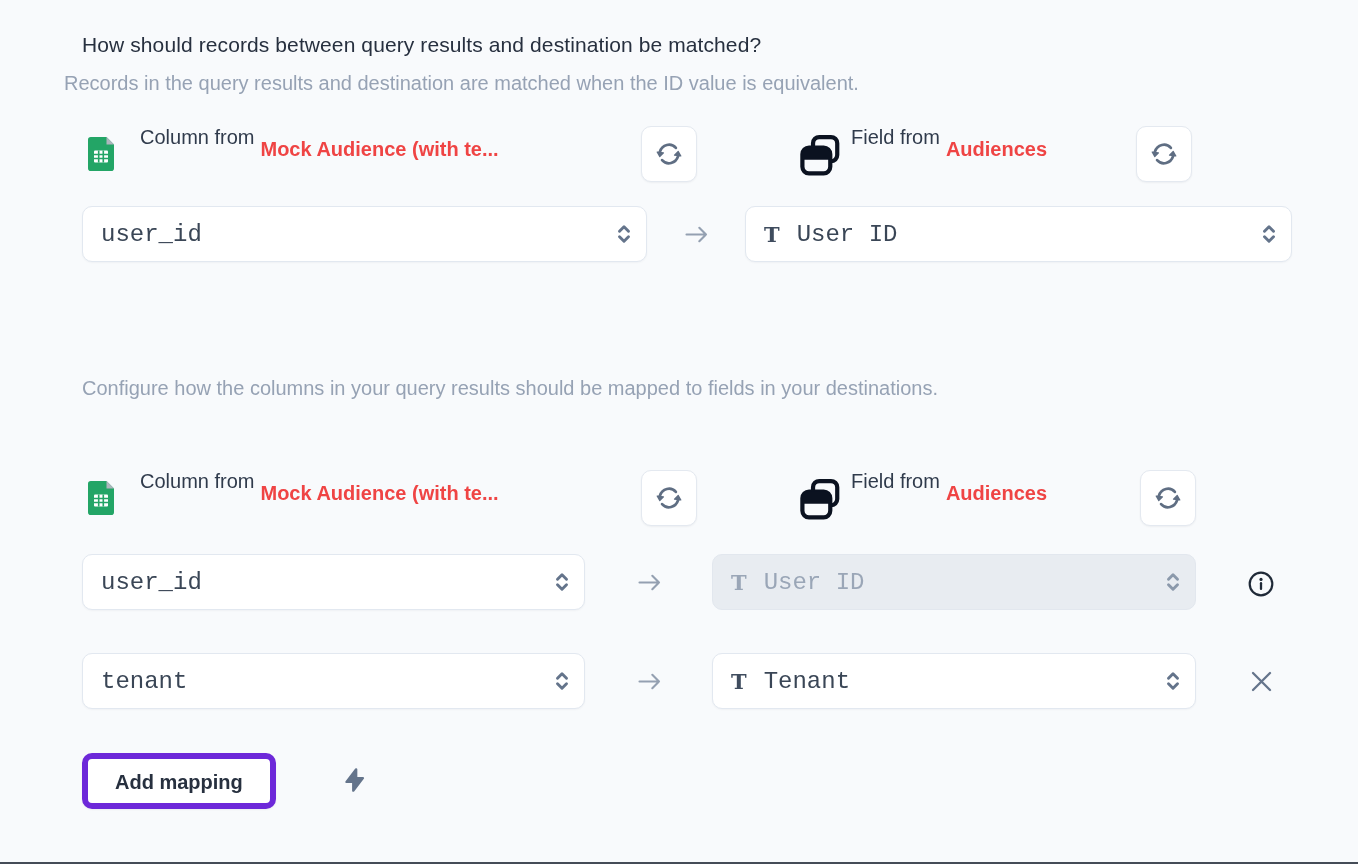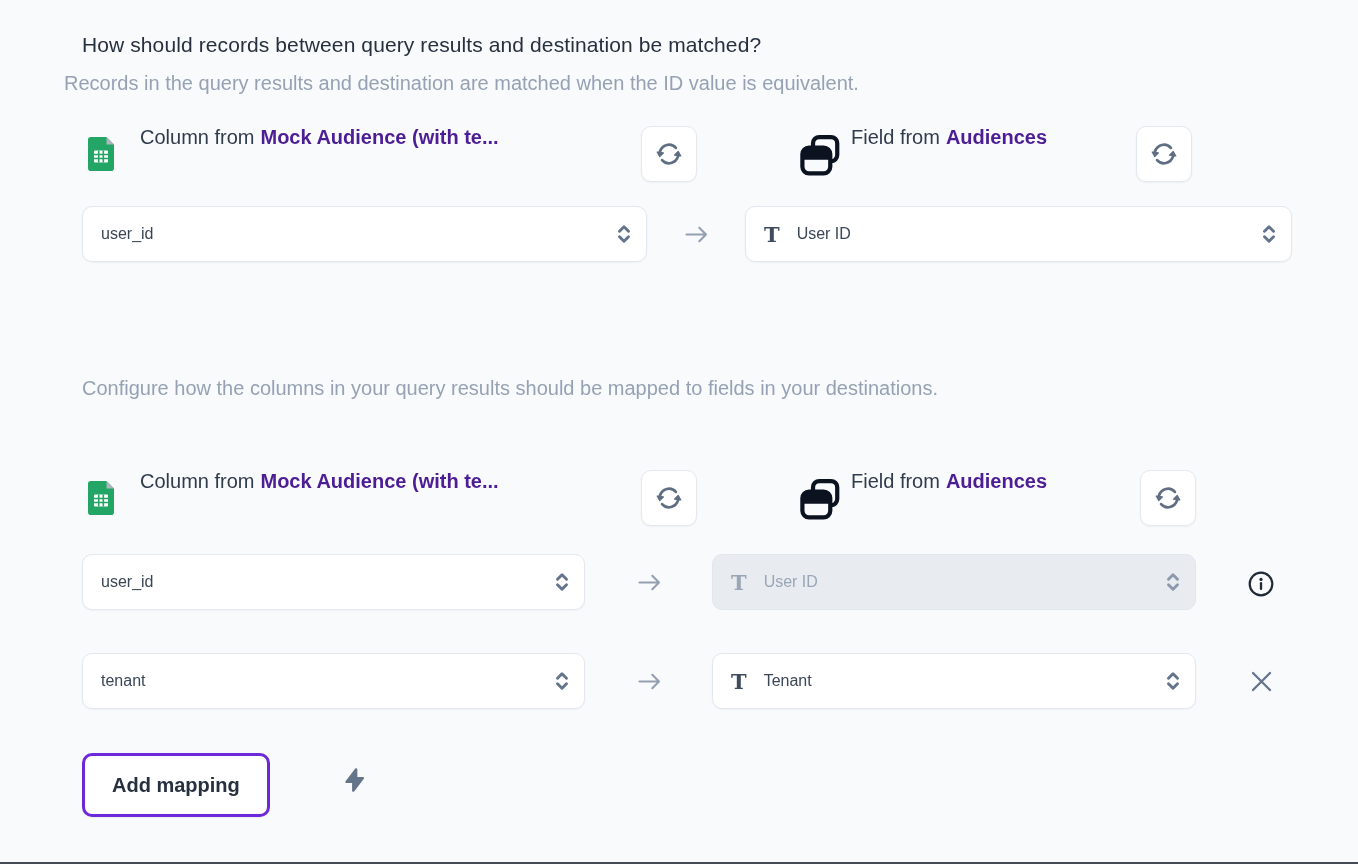--- a/index.html
+++ b/index.html
@@ -15,50 +15,50 @@
     margin:0; font-size:21px; font-weight:400; color:#27303F; letter-spacing:.1px;
   }
   .sec-subtitle {
     margin:0; font-size:20px; color:#96A2B4; line-height:40px;
   }
 
   .hdr-label {
     height:56px; display:flex; gap:6px;
     font-size:20px; color:#303B4C; white-space:nowrap;
   }
-  .hdr-label strong { font-weight:700; color:#4c1d95; }
+  .hdr-label strong { font-weight:700; color:#ef4444;margin-top:12px; }
 
   .refresh-btn {
     width:56px; height:56px; background:#FFFFFF;
     border:1px solid #E4E9F0; border-radius:10px;
     display:flex; align-items:center; justify-content:center;
     box-shadow:0 1px 2px rgba(16,24,40,.05); cursor:pointer; padding:0;
   }
 
   .select {
     height:56px; background:#FFFFFF; border:1px solid #E2E8F0; border-radius:10px;
     box-shadow:0 1px 2px rgba(16,24,40,.04);
     display:flex; align-items:center; padding:0 18px; box-sizing:border-box;
     cursor:pointer;
   }
-  .select-value { font-size:16px; color:#3A4656; }
+  .select-value { font-size:24px; color:#3A4656;font-family:Liberation Mono, monospace; }
   .t-icon {
     font-family:"DejaVu Serif", serif; font-weight:700; font-size:21px;
     color:#3F4C5E; margin-right:17px;
   }
   .chevron-icon { position:absolute; right:13px; top:50%; transform:translateY(-50%); display:flex; }
 
   .select.disabled { background:#E8ECF1; border-color:#E2E7EE; box-shadow:none; }
   .select.disabled .select-value, .select.disabled .t-icon { color:#9AA6B7; }
 
   .icon-btn { background:none; border:none; padding:0; cursor:pointer; display:flex; }
 
   .btn-add {
-    height:64px; padding:12px 27px; background:#FFFFFF;
-    border:3px solid #6d28d9; border-radius:10px;
+    height:56px; padding:12px 27px; background:#FFFFFF;
+    border:6px solid #6d28d9; border-radius:10px;
     box-shadow:0 1px 2px rgba(16,24,40,.05);
     font-family:inherit; font-size:20px; font-weight:700; color:#27303F;
     cursor:pointer;
   }
 
   .bottom-edge { position:absolute; left:0; bottom:0; width:100%; height:2px; background:#454C57; }
 </style>
 </head>
 <body>
 

